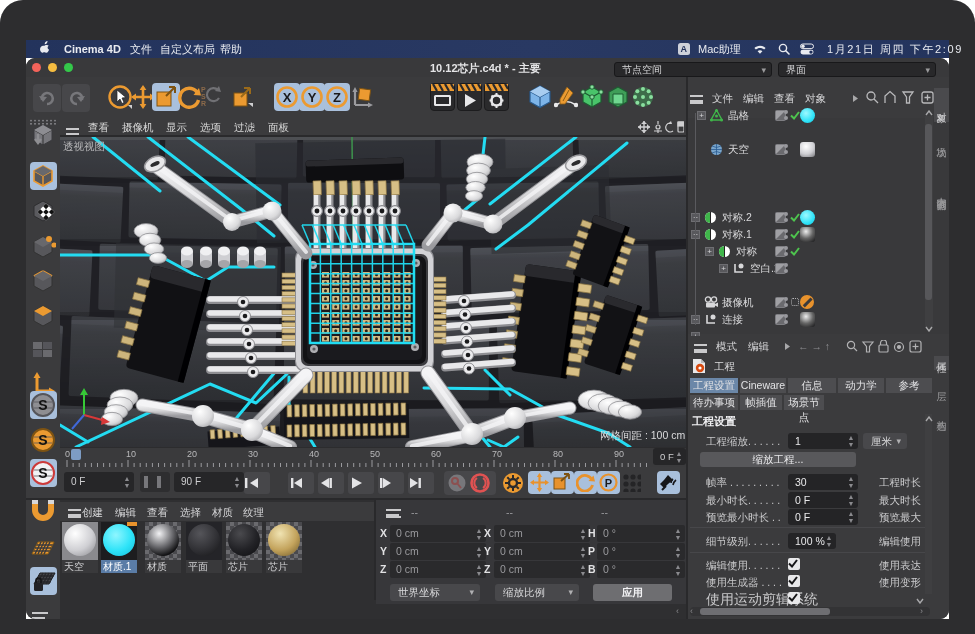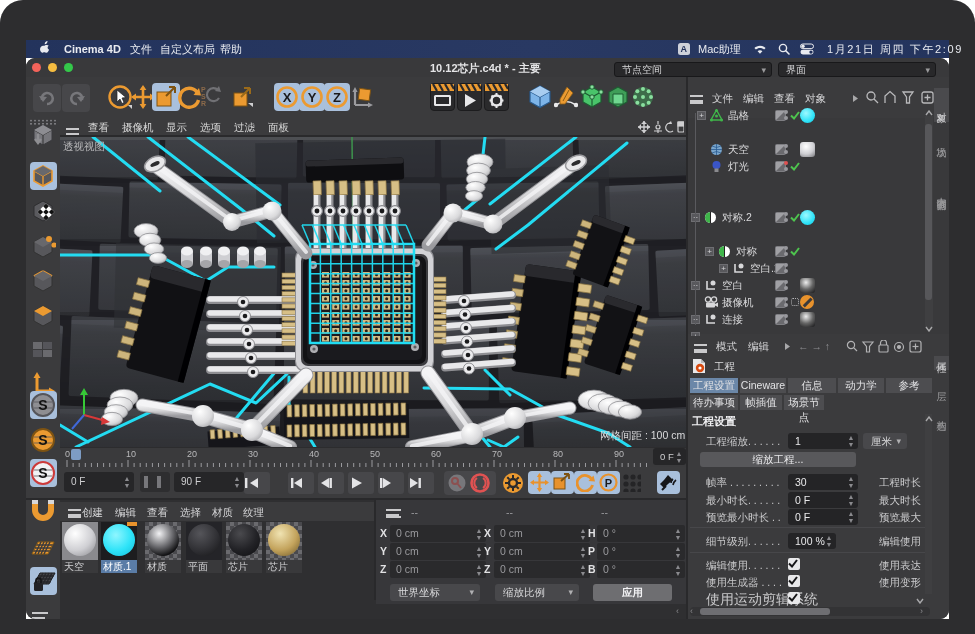--- a/index.html
+++ b/index.html
@@ -1504,39 +1504,20 @@
           </svg>
         </span>
 <span class="abs" style="left:40px;top:0px">天空</span>
 <span class="gsq" style="left:87px"></span>
 <span class="dots2" style="left:96px">
           <span class="dot" style="top:0"></span>
           <span class="dot" style="top:6px"></span>
         </span>
 <span class="abs" style="left:112px;top:1px;width:15px;height:15px;border-radius:3px;background:radial-gradient(circle at 40% 30%,#fff,#cfcfd3 55%,#77777b)"></span>
 </div>
-<div class="treerow" style="top:40px">
-<span class="abs" style="left:22px;top:2px">
-          <svg width="13" height="13" viewBox="0 0 13 13">
-            <circle cx="6.5" cy="5" r="4" fill="#3a55c8"></circle>
-            <rect x="4.5" y="8.5" width="4" height="3.5" fill="#8a8a8e"></rect>
-          </svg>
-        </span>
-<span class="abs" style="left:40px;top:0px">灯光</span>
-<span class="gsq" style="left:87px"></span>
-<span class="dots2" style="left:96px">
-          <span class="dot" style="top:0;background:#e05252"></span>
-          <span class="dot" style="top:6px"></span>
-        </span>
-<span class="abs" style="left:102px;top:4px">
-          <svg width="10" height="9" viewBox="0 0 10 9">
-            <path d="M1,4.5 L4,7.5 L9,1" stroke="#4ec44e" stroke-width="2" fill="none"></path>
-          </svg>
-        </span>
-</div>
 <div class="treerow" style="top:91px">
 <span class="abs" style="left:3px;top:4px;width:9px;height:9px;background:#58585c;border:1px solid #6e6e72;color:#d8d8da;font-size:8px;line-height:8px;text-align:center">+</span>
 <span class="abs" style="left:16px;top:2px">
           <svg width="13" height="13" viewBox="0 0 13 13">
             <circle cx="6.5" cy="6.5" r="5.5" fill="#fff"></circle>
             <path d="M6.5,1 A5.5,5.5 0 0 0 6.5,12Z" fill="#3fb54a"></path>
             <line x1="6.5" y1="1" x2="6.5" y2="12" stroke="#222" stroke-width="1"></line>
           </svg>
         </span>
 <span class="abs" style="left:34px;top:0px">对称.2</span>
@@ -1545,20 +1526,42 @@
           <span class="dot" style="top:0"></span>
           <span class="dot" style="top:6px"></span>
         </span>
 <span class="abs" style="left:102px;top:4px">
           <svg width="10" height="9" viewBox="0 0 10 9">
             <path d="M1,4.5 L4,7.5 L9,1" stroke="#4ec44e" stroke-width="2" fill="none"></path>
           </svg>
         </span>
 <span class="abs" style="left:112px;top:1px;width:15px;height:15px;border-radius:50%;background:radial-gradient(circle at 40% 35%,#9ef8ff,#2ee3f8 60%,#14bed9)"></span>
 </div>
+<div class="treerow" style="top:108px">
+<span class="abs" style="left:3px;top:4px;width:9px;height:9px;background:#58585c;border:1px solid #6e6e72;color:#d8d8da;font-size:8px;line-height:8px;text-align:center">+</span>
+<span class="abs" style="left:16px;top:2px">
+          <svg width="13" height="13" viewBox="0 0 13 13">
+            <circle cx="6.5" cy="6.5" r="5.5" fill="#fff"></circle>
+            <path d="M6.5,1 A5.5,5.5 0 0 0 6.5,12Z" fill="#3fb54a"></path>
+            <line x1="6.5" y1="1" x2="6.5" y2="12" stroke="#222" stroke-width="1"></line>
+          </svg>
+        </span>
+<span class="abs" style="left:34px;top:0px">对称.1</span>
+<span class="gsq" style="left:87px"></span>
+<span class="dots2" style="left:96px">
+          <span class="dot" style="top:0"></span>
+          <span class="dot" style="top:6px"></span>
+        </span>
+<span class="abs" style="left:102px;top:4px">
+          <svg width="10" height="9" viewBox="0 0 10 9">
+            <path d="M1,4.5 L4,7.5 L9,1" stroke="#4ec44e" stroke-width="2" fill="none"></path>
+          </svg>
+        </span>
+<span class="abs" style="left:112px;top:1px;width:15px;height:15px;border-radius:3px;background:radial-gradient(circle at 40% 30%,#eee,#666 50%,#141416)"></span>
+</div>
 <div class="treerow" style="top:125px">
 <span class="abs" style="left:17px;top:4px;width:9px;height:9px;background:#58585c;border:1px solid #6e6e72;color:#d8d8da;font-size:8px;line-height:8px;text-align:center">+</span>
 <span class="abs" style="left:30px;top:2px">
           <svg width="13" height="13" viewBox="0 0 13 13">
             <circle cx="6.5" cy="6.5" r="5.5" fill="#fff"></circle>
             <path d="M6.5,1 A5.5,5.5 0 0 0 6.5,12Z" fill="#3fb54a"></path>
             <line x1="6.5" y1="1" x2="6.5" y2="12" stroke="#222" stroke-width="1"></line>
           </svg>
         </span>
 <span class="abs" style="left:48px;top:0px">对称</span>
@@ -1580,36 +1583,20 @@
             <path d="M3,2 L3,10 L11,10" stroke="#d8d8da" stroke-width="1.6" fill="none"></path>
             <circle cx="9" cy="4" r="2.5" fill="#d8d8da"></circle>
           </svg>
         </span>
 <span class="abs" style="left:62px;top:0px">空白.2</span>
 <span class="gsq" style="left:87px"></span>
 <span class="dots2" style="left:96px">
           <span class="dot" style="top:0"></span>
           <span class="dot" style="top:6px"></span>
         </span>
-</div>
-<div class="treerow" style="top:159px">
-<span class="abs" style="left:3px;top:4px;width:9px;height:9px;background:#58585c;border:1px solid #6e6e72;color:#d8d8da;font-size:8px;line-height:8px;text-align:center">+</span>
-<span class="abs" style="left:16px;top:2px">
-          <svg width="13" height="13" viewBox="0 0 13 13">
-            <path d="M3,2 L3,10 L11,10" stroke="#d8d8da" stroke-width="1.6" fill="none"></path>
-            <circle cx="9" cy="4" r="2.5" fill="#d8d8da"></circle>
-          </svg>
-        </span>
-<span class="abs" style="left:34px;top:0px">空白</span>
-<span class="gsq" style="left:87px"></span>
-<span class="dots2" style="left:96px">
-          <span class="dot" style="top:0"></span>
-          <span class="dot" style="top:6px"></span>
-        </span>
-<span class="abs" style="left:112px;top:1px;width:15px;height:15px;border-radius:3px;background:radial-gradient(circle at 40% 30%,#eee,#666 50%,#141416)"></span>
 </div>
 <div class="treerow" style="top:176px">
 <span class="abs" style="left:16px;top:2px">
           <svg width="15" height="13" viewBox="0 0 15 13">
             <circle cx="4" cy="3.5" r="2.6" fill="none" stroke="#d8d8da" stroke-width="1.3"></circle>
             <circle cx="10" cy="3.5" r="2.6" fill="none" stroke="#d8d8da" stroke-width="1.3"></circle>
             <rect x="2" y="6.5" width="9" height="5" rx="1" fill="#d8d8da"></rect>
             <path d="M11,8 L14,6.5 L14,11 L11,9.5Z" fill="#d8d8da"></path>
           </svg>
         </span>

